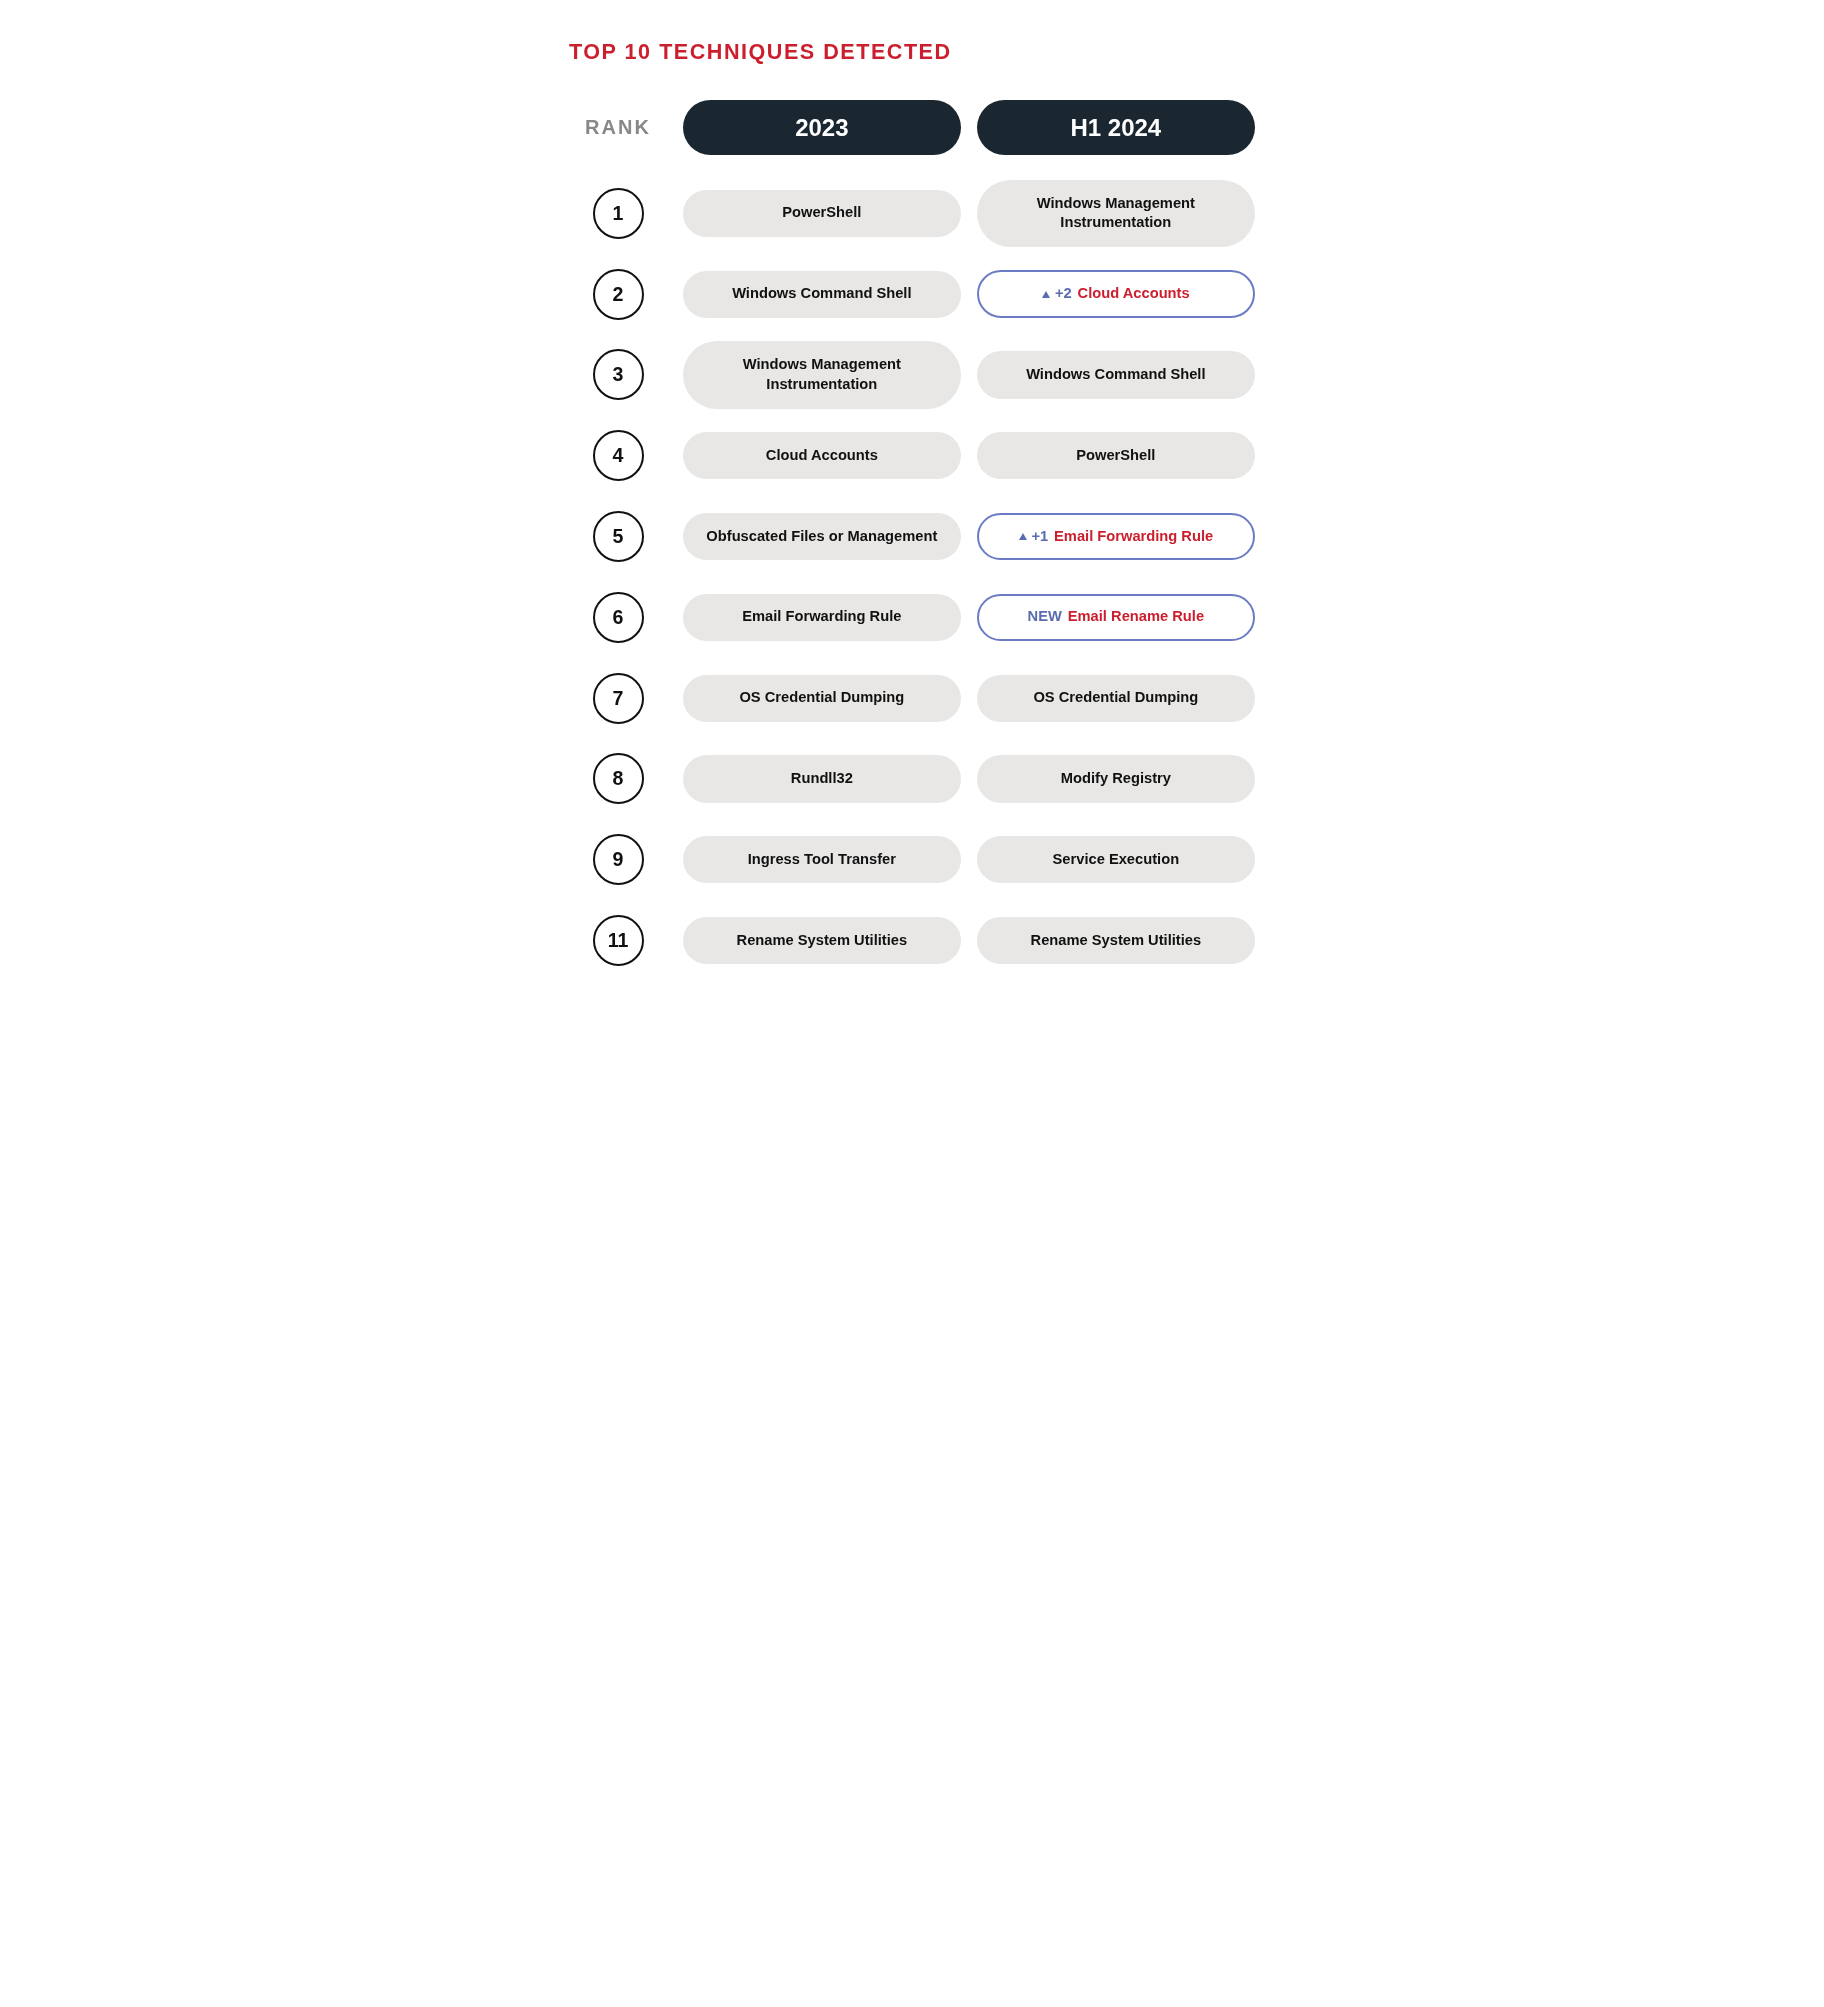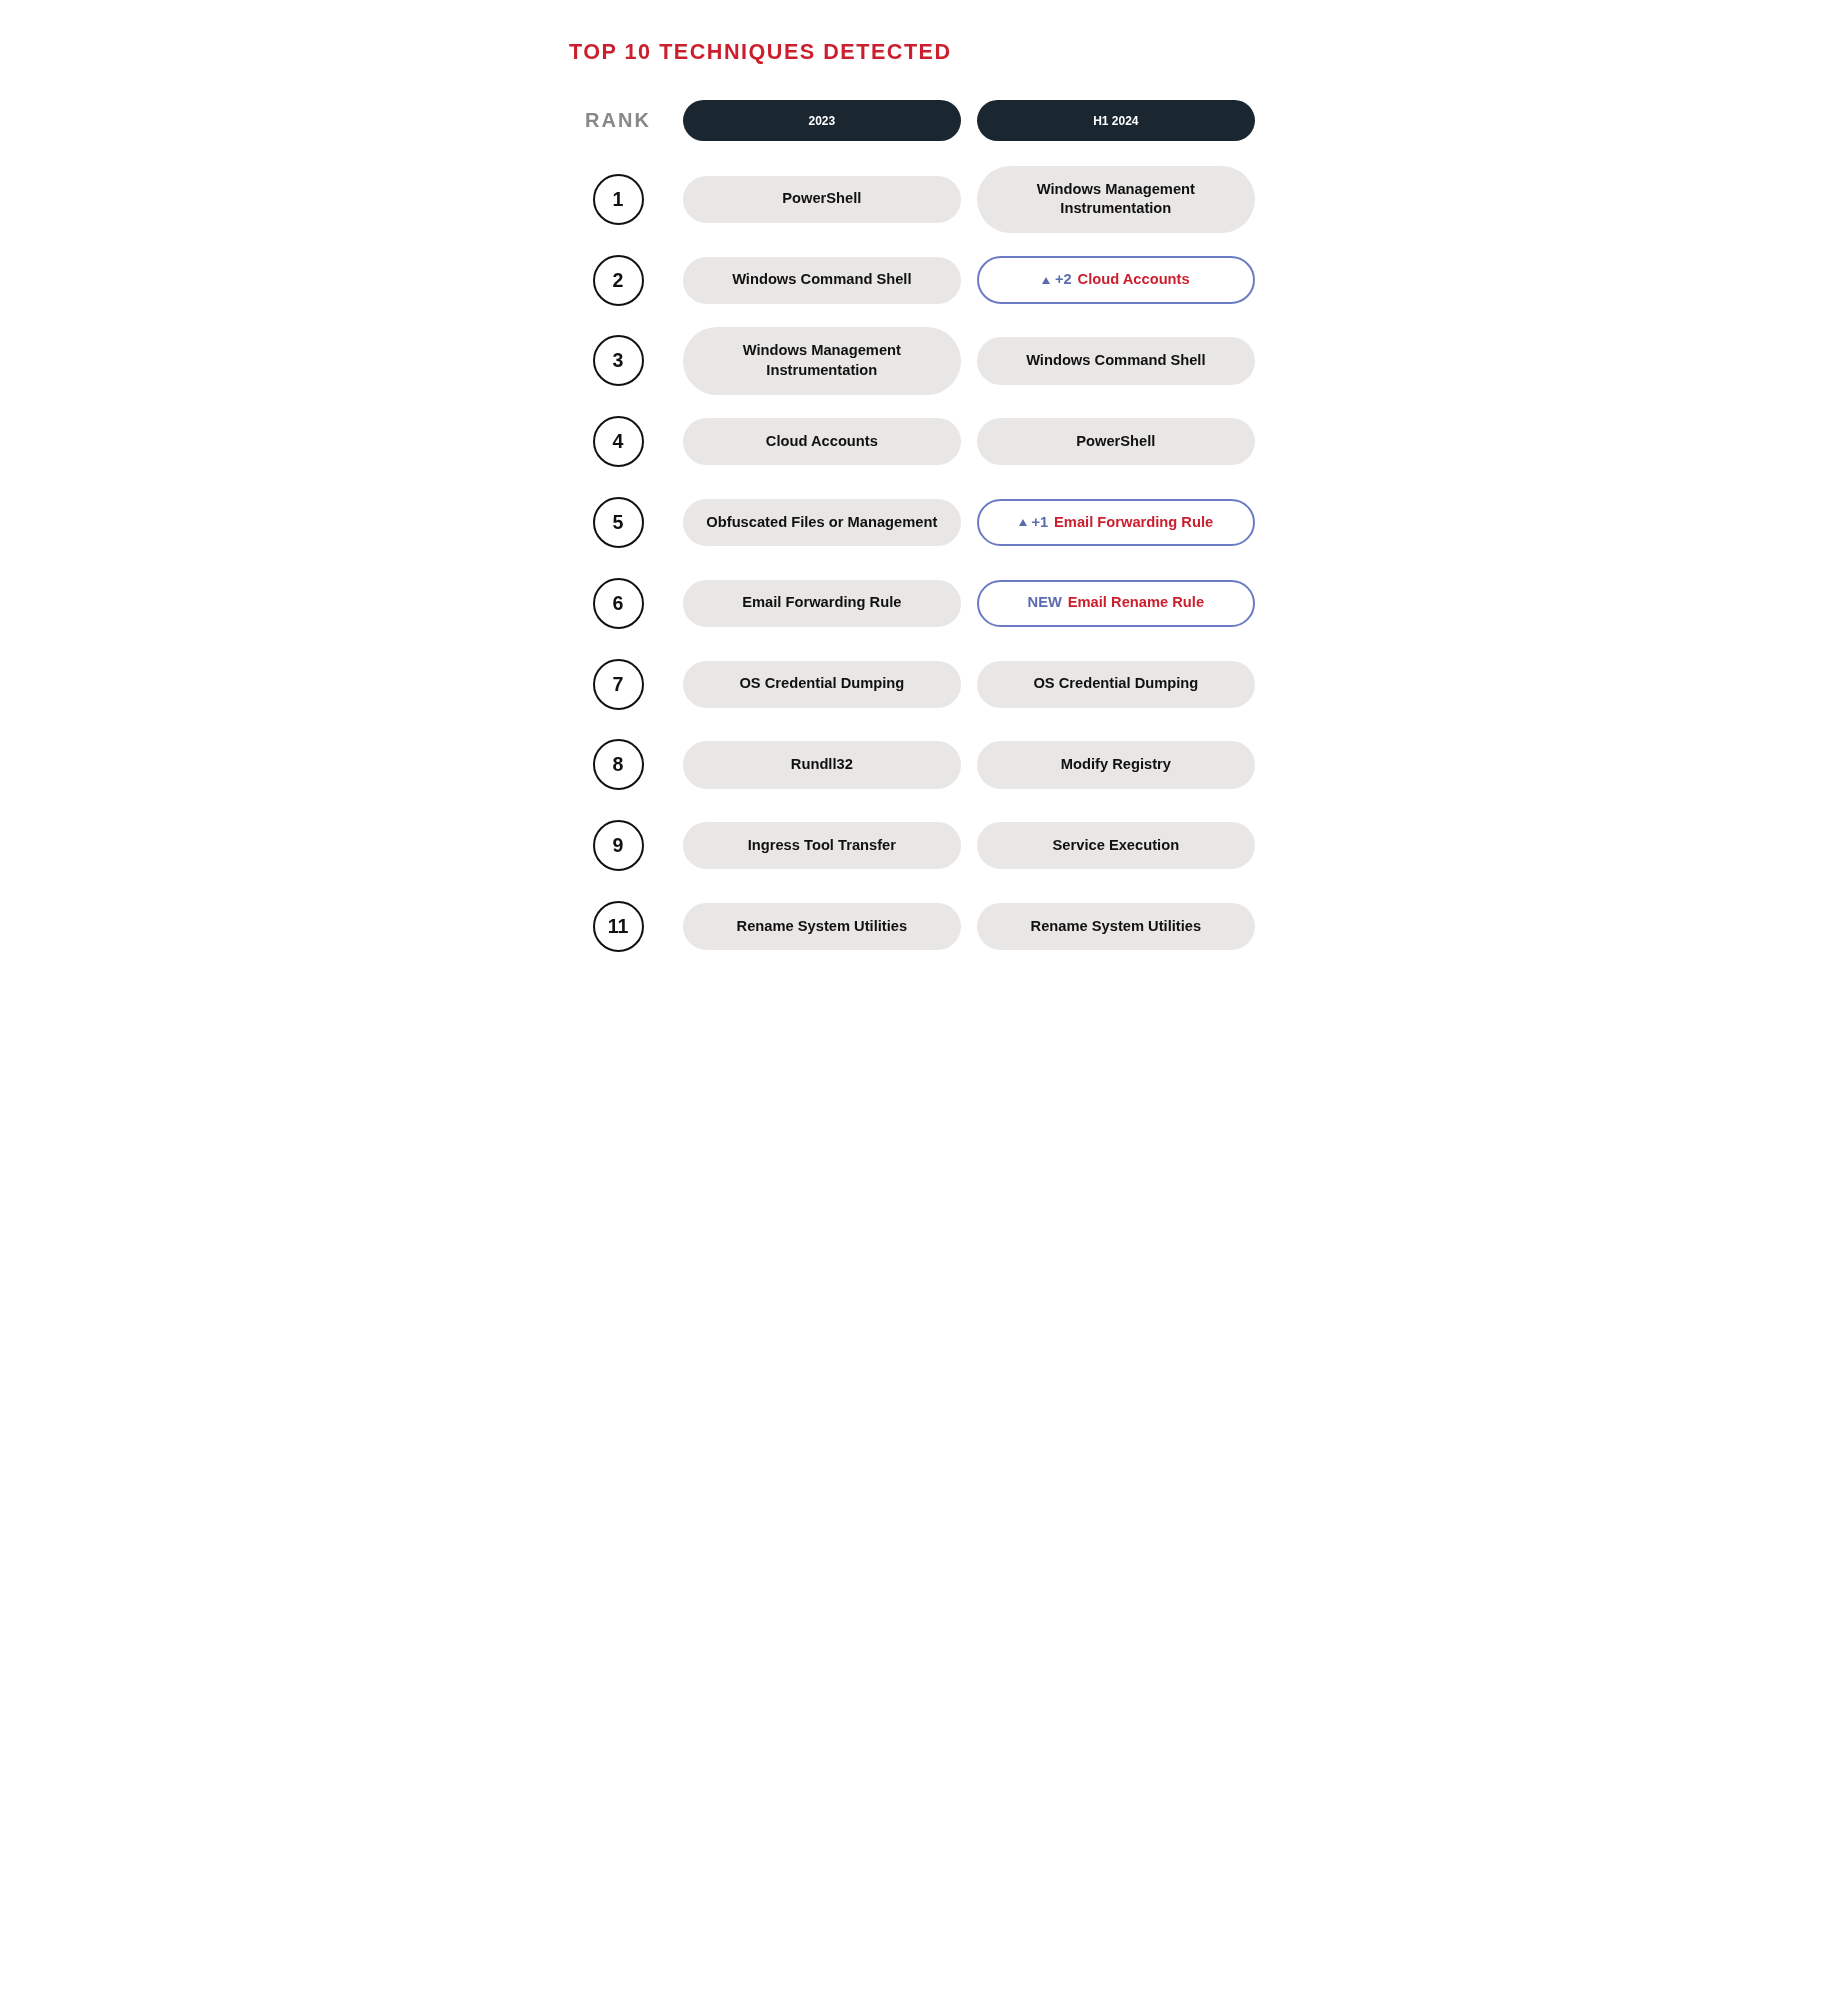--- a/index.html
+++ b/index.html
@@ -45,21 +45,21 @@
       font-weight: 800;
       color: #888;
       letter-spacing: 2px;
       text-transform: uppercase;
       text-align: center;
     }
 
     .col-header {
       background: #1a2630;
       color: #ffffff;
-      font-size: 12px;
+      font-size: 24px;
       font-weight: 900;
       text-align: center;
       border-radius: 39px;
       padding: 13.7px 19.6px;
     }
 
     .table-rows {
       display: flex;
       flex-direction: column;
       gap: 11.8px;

